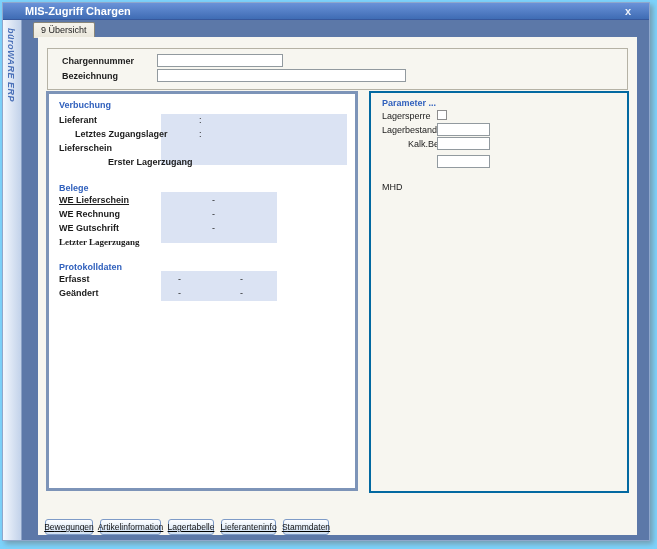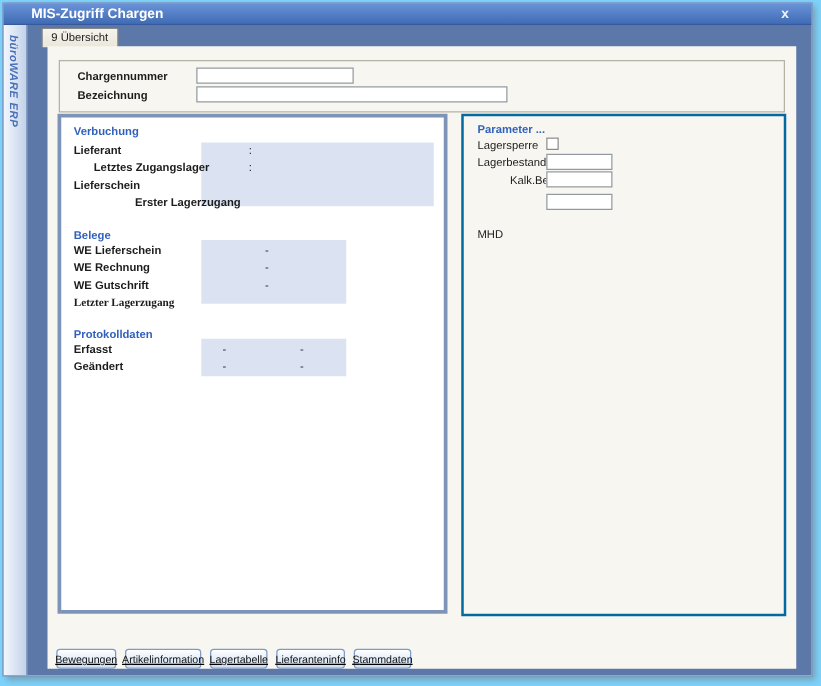--- a/index.html
+++ b/index.html
@@ -125,21 +125,21 @@
         <span class="val" style="left:150px; top:21px;">:</span>
         <span class="lbl" style="left:10px; top:35px;padding-left:16px;">Letztes Zugangslager</span>
         <span class="val" style="left:150px; top:35px;">:</span>
         <span class="lbl" style="left:10px; top:49px;">Lieferschein</span>
         <span class="val" style="left:150px; top:49px;"></span>
         <span class="lbl" style="left:16px; top:63px;padding-left:43px;">Erster Lagerzugang</span>
         <span class="val" style="left:150px; top:63px;"></span>
 
         <span class="sec" style="left:10px; top:89px;">Belege</span>
         <div class="hl" style="left:112px; top:98px; width:116px; height:51px;"></div>
-        <span class="lbl" style="left:10px; top:101px;">WE Lieferschein</span>
+        <span class="lbl" style="left:10px; top:101px;text-decoration:underline;">WE Lieferschein</span>
         <span class="val" style="left:163px; top:101px;">-</span>
         <span class="lbl" style="left:10px; top:115px;">WE Rechnung</span>
         <span class="val" style="left:163px; top:115px;">-</span>
         <span class="lbl" style="left:10px; top:129px;">WE Gutschrift</span>
         <span class="val" style="left:163px; top:129px;">-</span>
         <span class="lbl" style="left:10px; top:143px;font-family:Liberation Serif, serif;">Letzter Lagerzugang</span>
         <span class="val" style="left:163px; top:143px;"></span>
 
         <span class="sec" style="left:10px; top:168px;">Protokolldaten</span>
         <div class="hl" style="left:112px; top:177px; width:116px; height:30px;"></div>

